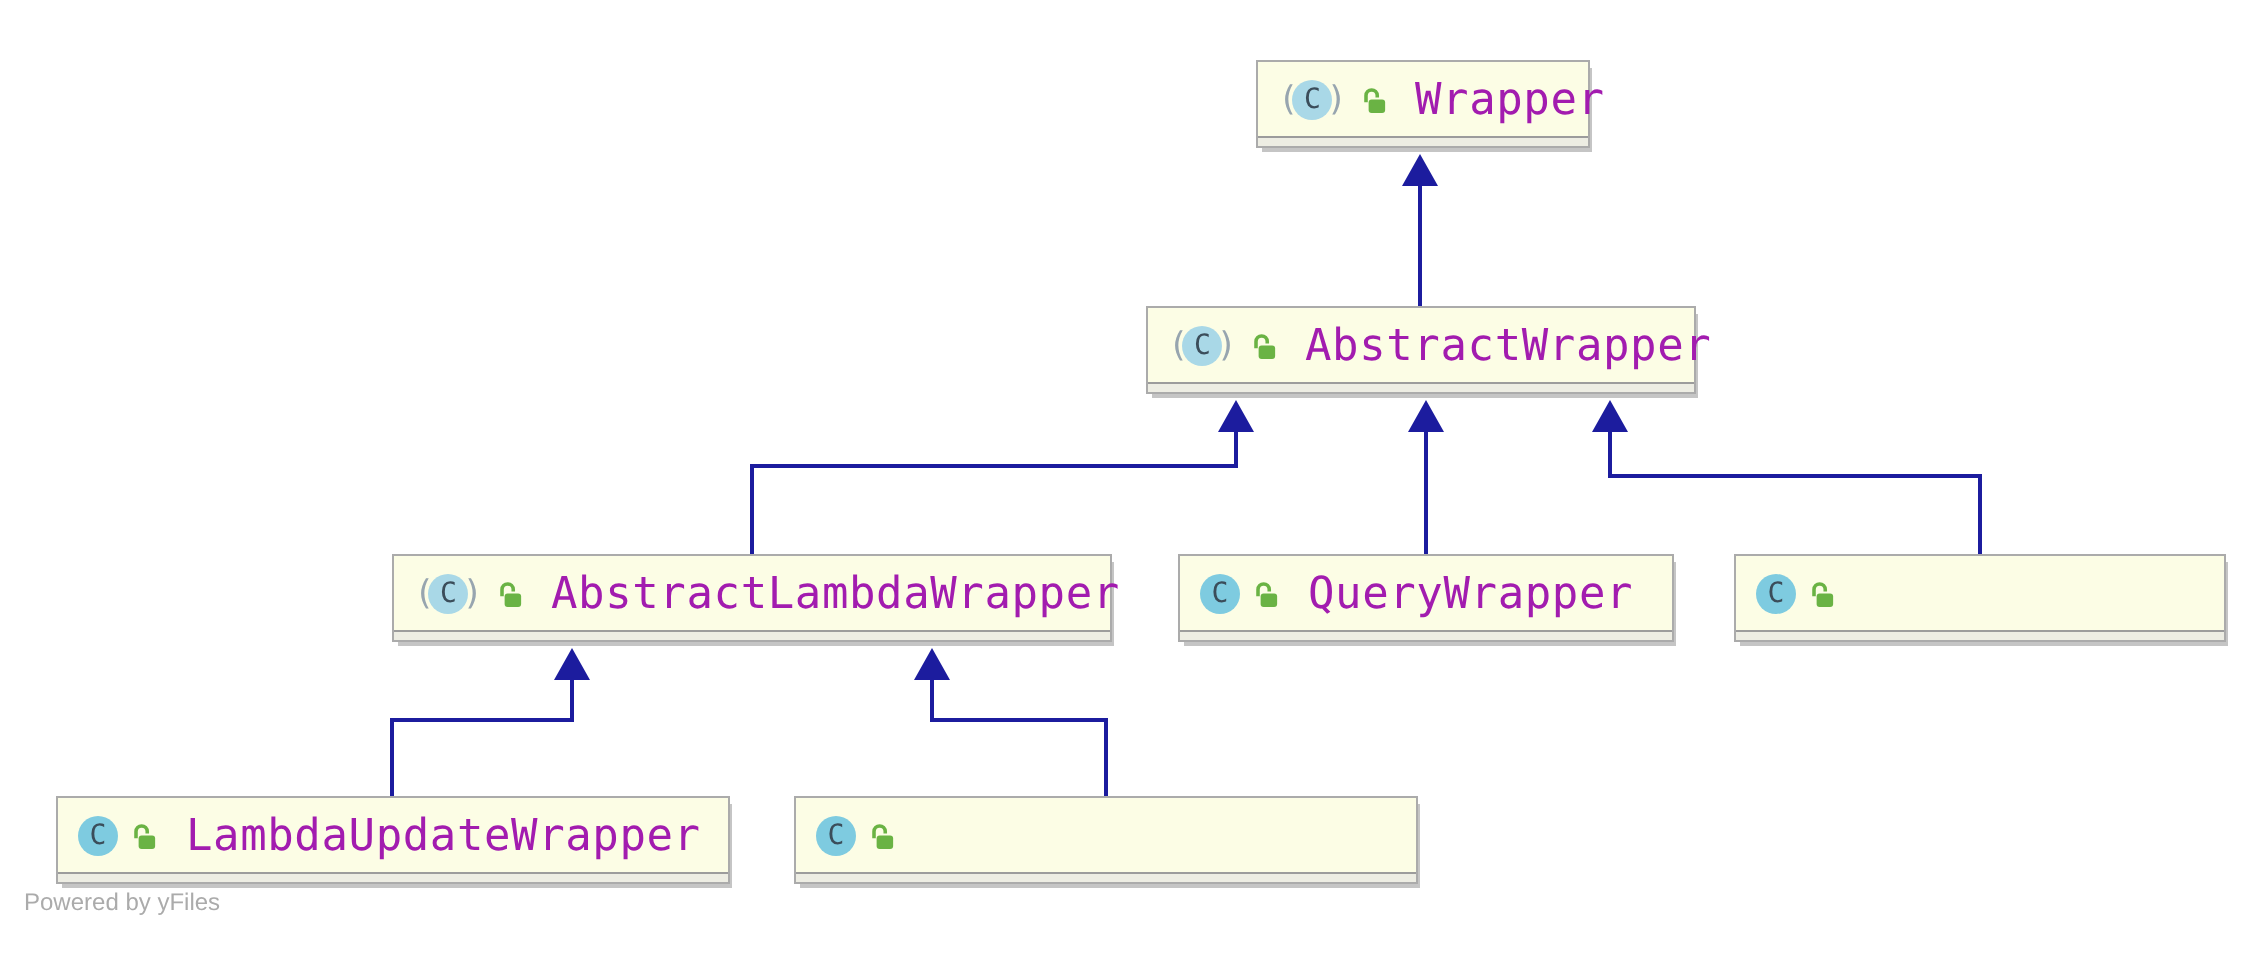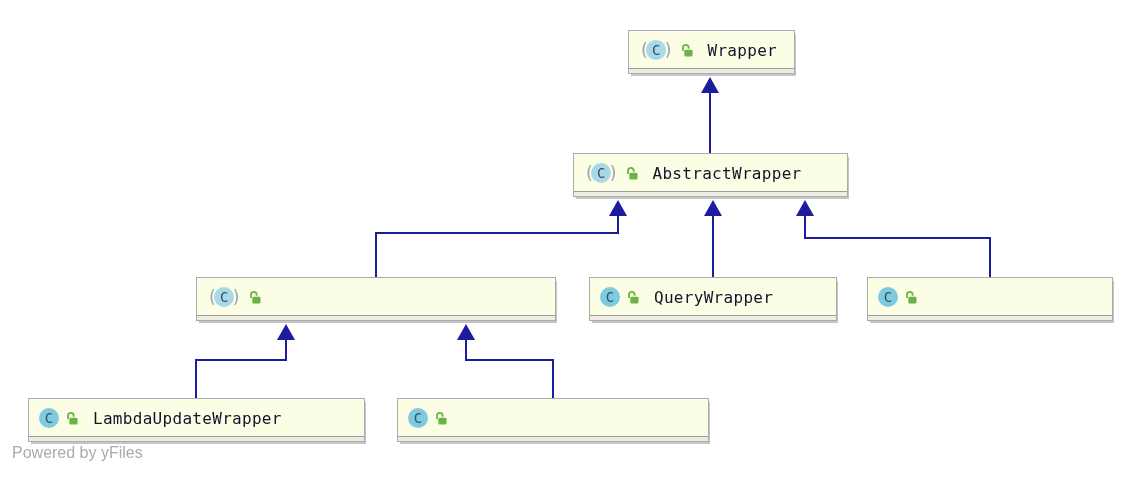--- a/index.html
+++ b/index.html
@@ -34,27 +34,27 @@
     font-size: 14px; line-height: 1;
     color: var(--icon-letter, #3B4D5A);
     background: var(--class-icon-fill, #7ECBE0);
   }
   .node.abstract .cdot { background: var(--abstract-icon-fill, #A9D8E7); }
   .paren { color: #97A5AF; font-size: 17px; line-height: 1; }
   .paren.open  { margin-right: -3px; }
   .paren.close { margin-left: -3px; }
   .lock { width: 15px; height: 15px; margin-left: 6px; flex: 0 0 auto; }
   .lbl {
-    margin-left: 13px; font-size: 16px; color: #0f172a;
+    margin-left: 13px; font-size: 22px; color: #a21caf;
     letter-spacing: 0.3px; white-space: nowrap;
   }
   #footer {
     position: absolute; left: 12px; top: 444px;
     font-family: "Liberation Sans", sans-serif;
-    font-size: 16px; color: var(--footer-text, #ABABAB);
+    font-size: 12px; color: var(--footer-text, #ABABAB);
     user-select: none;
   }
 </style>
 </head>
 <body style="--node-fill: #FCFDE5; --node-border: #ABABAB; --class-icon-fill: #7ECBE0; --abstract-icon-fill: #A9D8E7; --icon-letter: #3B4D5A; --footer-text: #ABABAB; background: rgb(255, 255, 255);">
 
 <div id="canvas">
   <svg id="edges" width="1134" height="477">
       <g>
         <polyline points="710,153 710,92" fill="none" stroke="#1C1C9E" stroke-width="2"></polyline>
@@ -109,20 +109,21 @@
       <div class="node abstract" style="left: 196px; top: 277px; width: 360px; height: 44px;">
         <span class="cls-icon">
           <span class="paren open">(</span>
           <span class="cdot">C</span>
           <span class="paren close">)</span>
         </span>
         <svg class="lock" viewBox="0 0 16 16">
           <path d="M3.2 8.6 V5.1 a3 3 0 0 1 6 0 V6.1" fill="none" stroke="#6AB344" stroke-width="1.9"></path>
           <rect x="4.6" y="7.2" width="8.8" height="7.2" rx="1.6" fill="#6AB344"></rect>
         </svg>
+        <span class="lbl">AbstractLambdaWrapper</span>
       </div>
       <div class="node" style="left: 589px; top: 277px; width: 248px; height: 44px;">
         <span class="cls-icon">
           <span class="cdot">C</span>
         </span>
         <svg class="lock" viewBox="0 0 16 16">
           <path d="M3.2 8.6 V5.1 a3 3 0 0 1 6 0 V6.1" fill="none" stroke="#6AB344" stroke-width="1.9"></path>
           <rect x="4.6" y="7.2" width="8.8" height="7.2" rx="1.6" fill="#6AB344"></rect>
         </svg>
         <span class="lbl">QueryWrapper</span>

